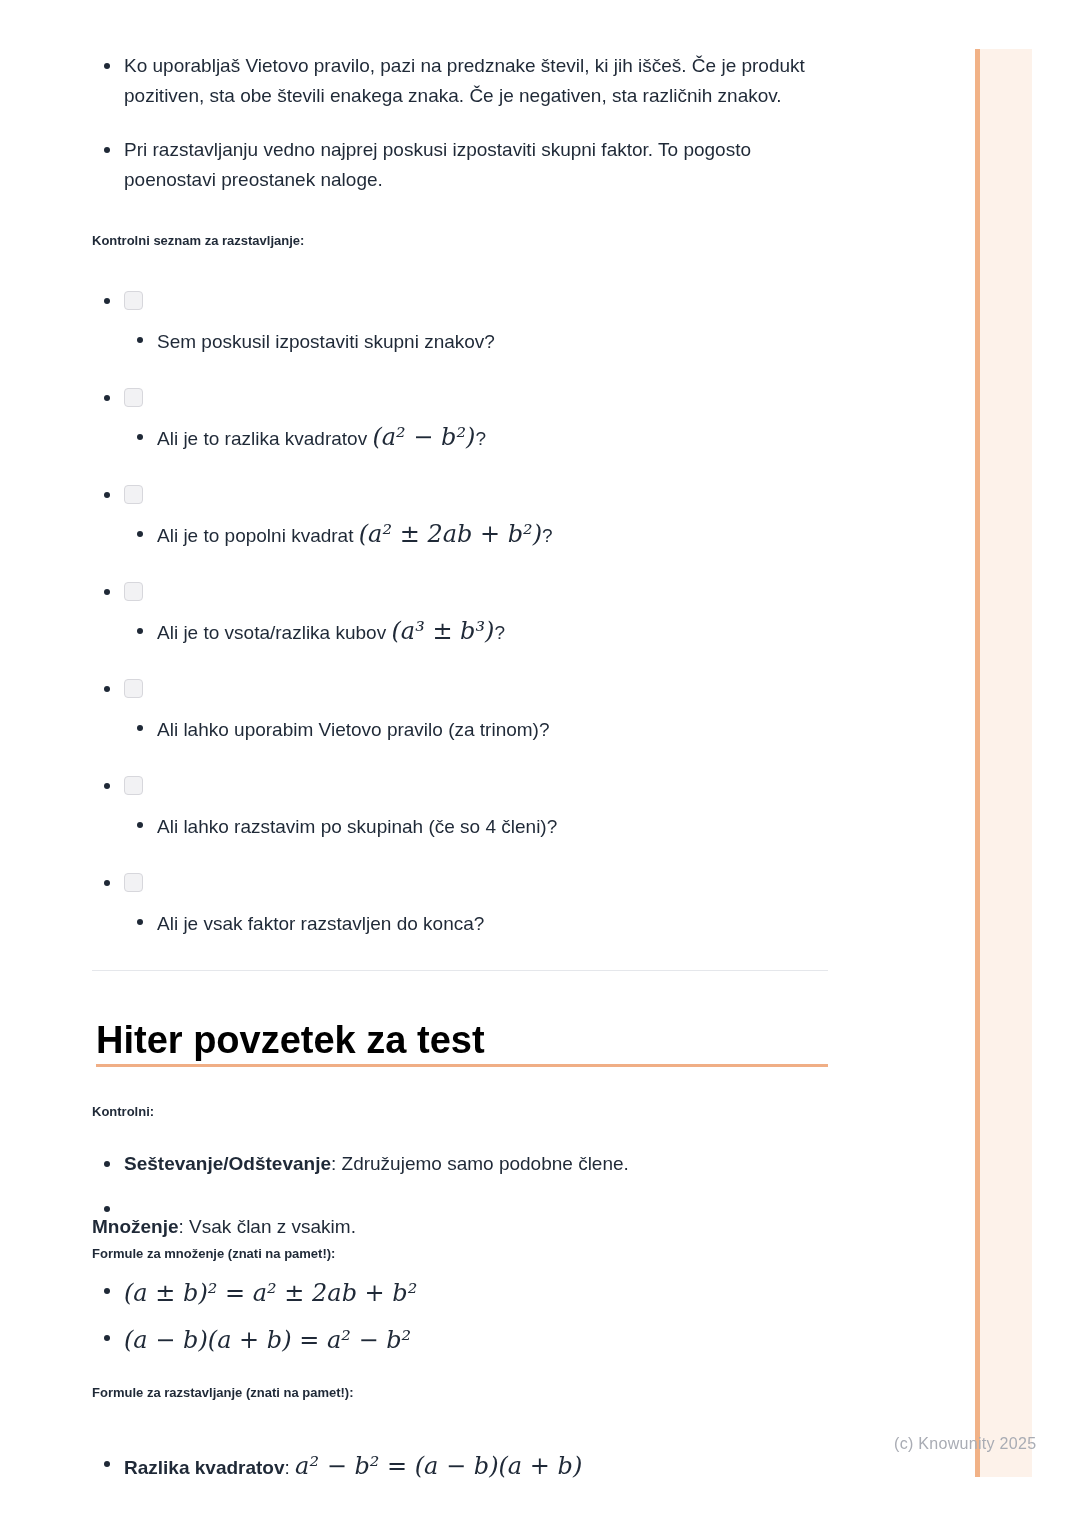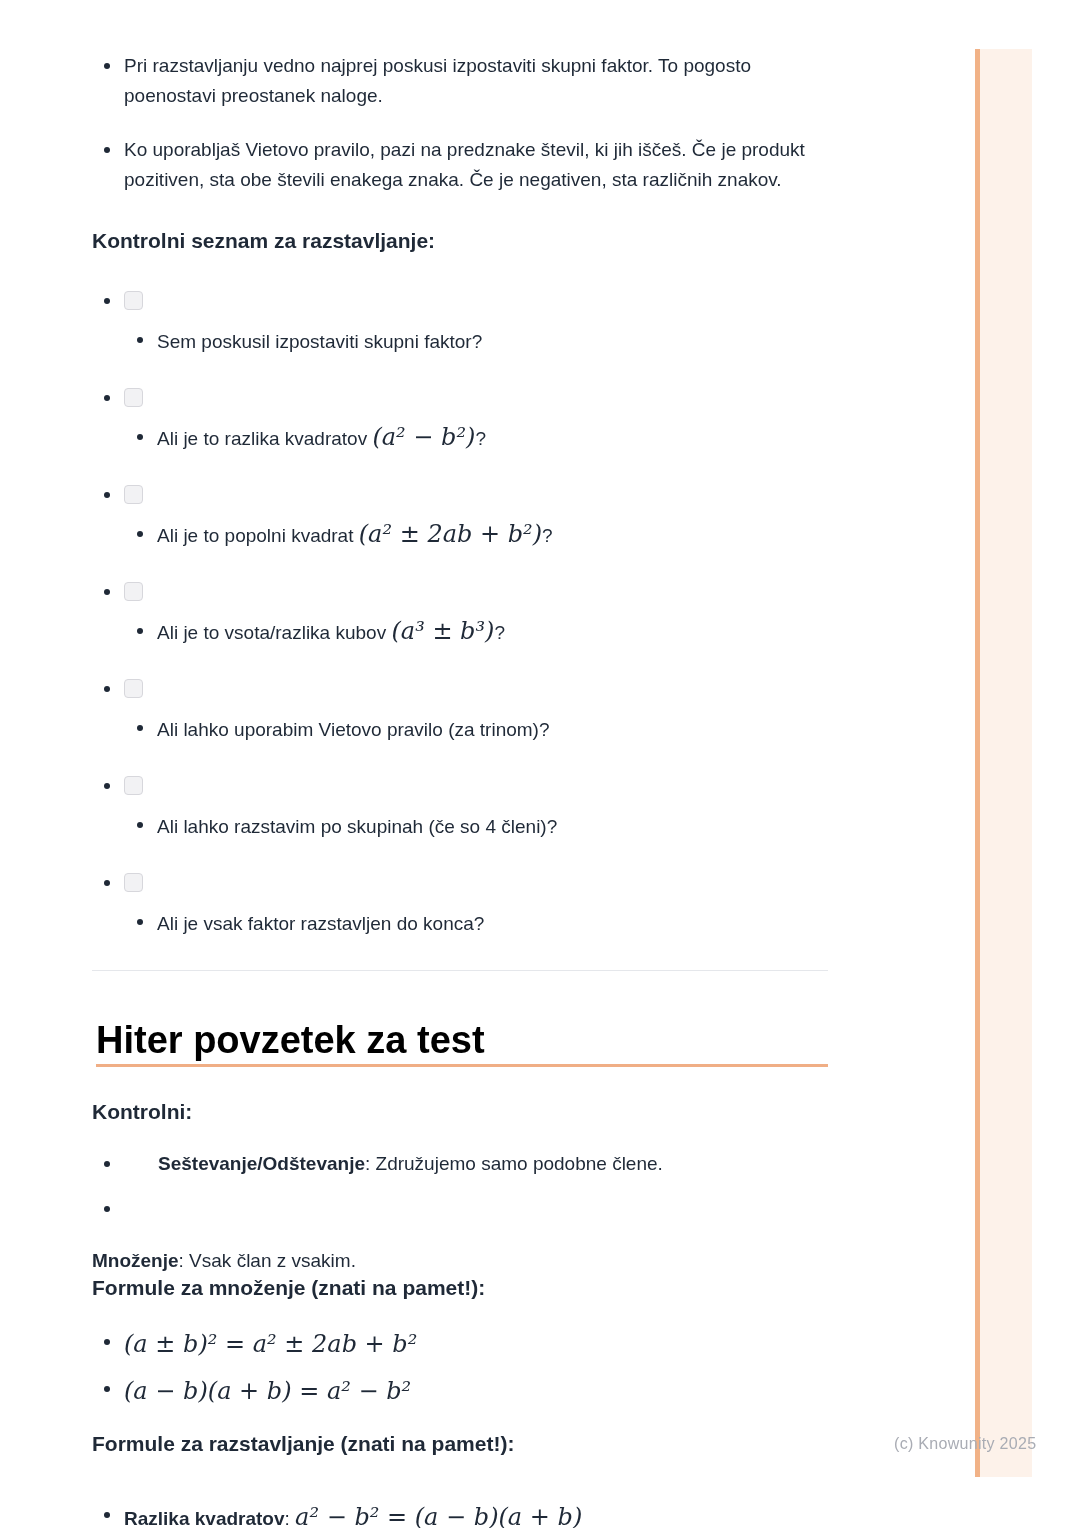--- a/index.html
+++ b/index.html
@@ -9,21 +9,21 @@
   }
   .content{position:absolute;left:92px;top:51px;width:736px;}
 
   
   .bullet-row{display:flex;align-items:flex-start;}
   .dot{flex:0 0 auto;width:6px;height:6px;border-radius:50%;background:#1f2937;margin:12px 14px 0 12px;}
   .bullet-text{line-height:30px;flex:1 1 auto;}
 
   .tip{margin-bottom:24px;}
 
-  h3{font-size:21px;font-weight:700;margin:0;line-height:24px;color:#1f2937;}
+  h3{font-size:13px;font-weight:700;margin:0;line-height:24px;color:#1f2937;}
   .checklist-heading{margin-top:34px;margin-bottom:38px;}
 
   
   .check-item{margin-bottom:31px;}
   .check-row{display:flex;align-items:flex-start;height:26px;}
   .check-row .dot{margin-top:7px;}
   .checkbox{
     display:inline-block;width:17px;height:17px;border:1.5px solid #d7d7dc;border-radius:4px;
     background:#f2f2f4;margin-top:0;
   }
@@ -32,24 +32,24 @@
 
   .math{font-family:"DejaVu Serif", serif;font-style:italic;font-size:24px;}
 
   hr.divider{border:none;border-top:1px solid #e5e7eb;margin:0;}
 
   h1.summary-title{
     font-size:38px;font-weight:700;color:#000000;margin:49px 0 0 4px;line-height:40px;
     padding-bottom:4px;border-bottom:3px solid #f0ae85;
   }
   .ops-heading{margin-top:33px;}
-  .op-row{margin-top:25px;gap:34px;}
+  .op-row{margin-top:25px;}
   .op-row + .op-row{margin-top:15px;flex-direction:column;}
   .mult-heading{}
-  .formula-row{margin-top:27px;}
+  .formula-row{margin-top:10px;}
   .formula-row .bullet-text{line-height:34px;}
   .formula-row + .formula-row{margin-top:13px;}
   .factor-heading{margin-top:24px;}
   .razlika-row{margin-top:44px;}
   .razlika-row .bullet-text{line-height:34px;}
 
   
   .stripe{
     position:absolute;left:975px;top:49px;width:52px;height:1428px;
     background:#fdf2ea;border-left:5px solid #f1b287;z-index:1;
@@ -59,37 +59,37 @@
     color:#a9acb4;font-size:16px;letter-spacing:0.3px;white-space:nowrap;
   }
 </style>
 </head>
 <body>
 
 <div class="content">
 
   <div class="bullet-row tip">
     <span class="dot"></span>
-    <div class="bullet-text">Pri razstavljanju vedno najprej poskusi izpostaviti skupni faktor. To pogosto poenostavi preostanek naloge.</div>
+    <div class="bullet-text">Ko uporabljaš Vietovo pravilo, pazi na predznake števil, ki jih iščeš. Če je produkt pozitiven, sta obe števili enakega znaka. Če je negativen, sta različnih znakov.</div>
   </div>
   <div class="bullet-row tip">
     <span class="dot"></span>
-    <div class="bullet-text">Ko uporabljaš Vietovo pravilo, pazi na predznake števil, ki jih iščeš. Če je produkt pozitiven, sta obe števili enakega znaka. Če je negativen, sta različnih znakov.</div>
+    <div class="bullet-text">Pri razstavljanju vedno najprej poskusi izpostaviti skupni faktor. To pogosto poenostavi preostanek naloge.</div>
   </div>
 
   <h3 class="checklist-heading">Kontrolni seznam za razstavljanje:</h3>
 
   <div class="check-item">
     <div class="check-row">
       <span class="dot"></span>
       <span class="checkbox"></span>
     </div>
     <div class="sub-row">
       <span class="dot"></span>
-      <span class="q"><span>Sem poskusil izpostaviti skupni faktor?</span><span class="math"></span><span></span></span>
+      <span class="q"><span>Sem poskusil izpostaviti skupni znakov?</span><span class="math"></span><span></span></span>
     </div>
   </div>
 
   <div class="check-item">
     <div class="check-row">
       <span class="dot"></span>
       <span class="checkbox"></span>
     </div>
     <div class="sub-row">
       <span class="dot"></span>

